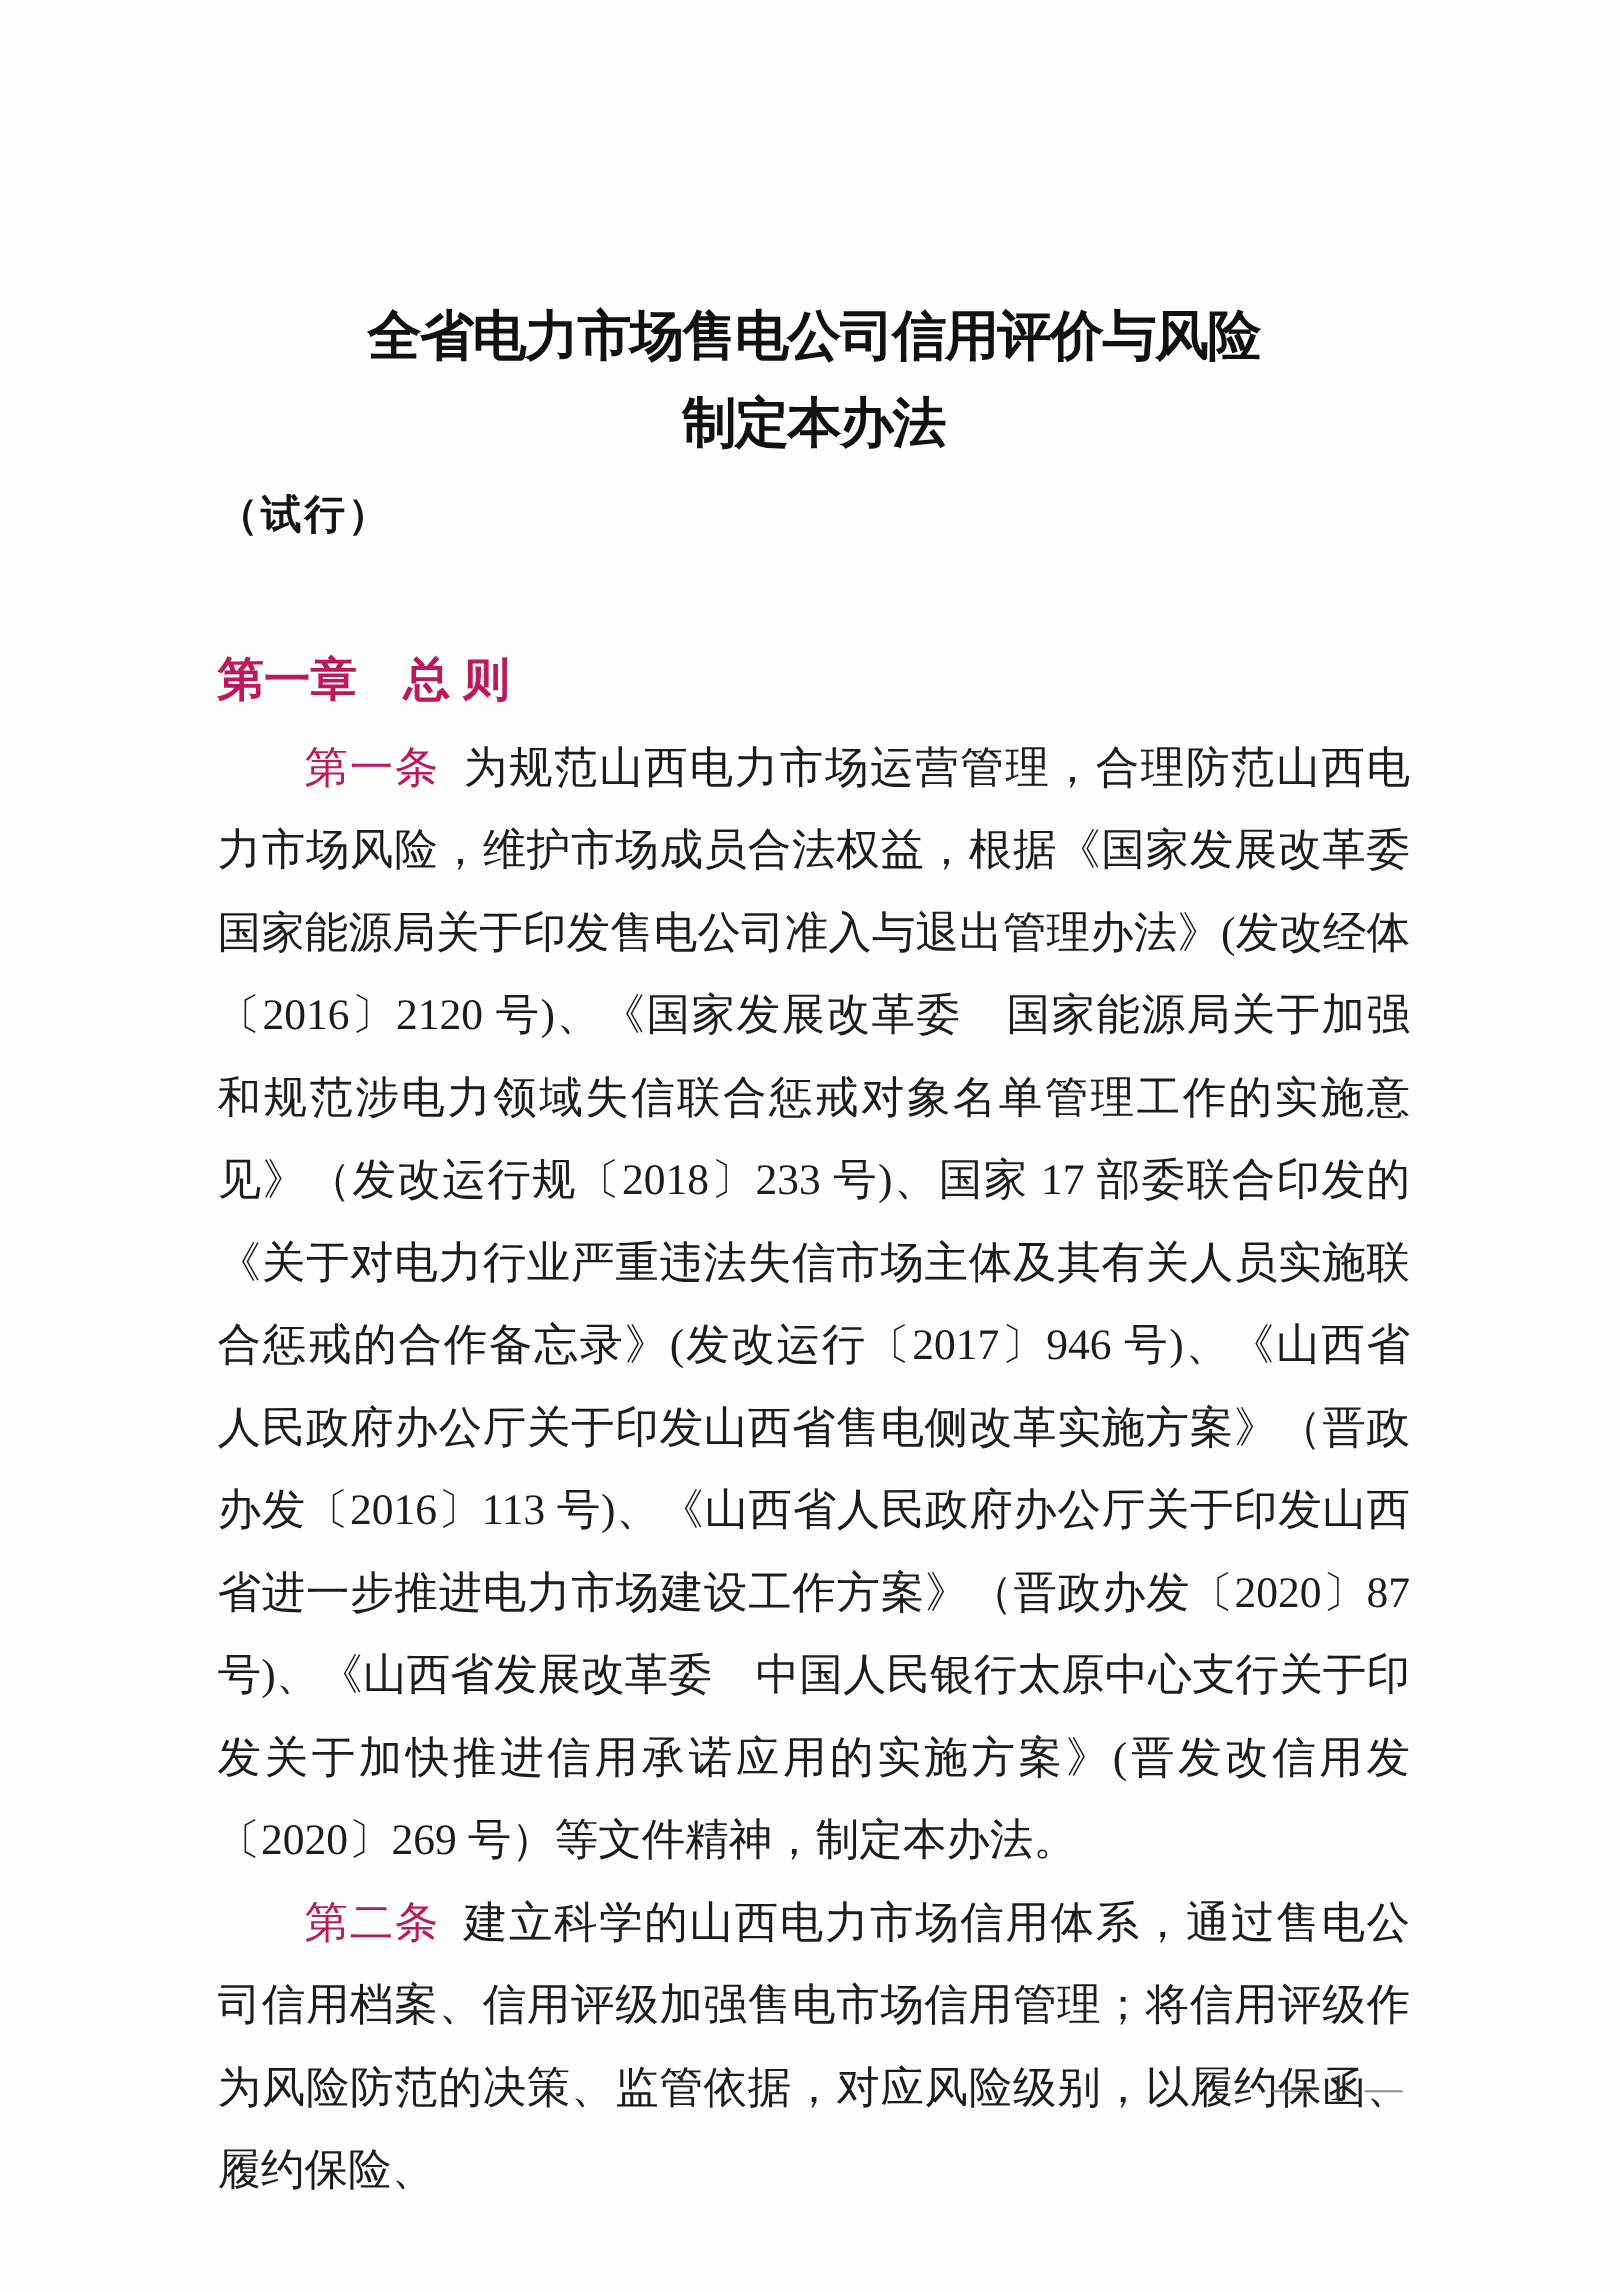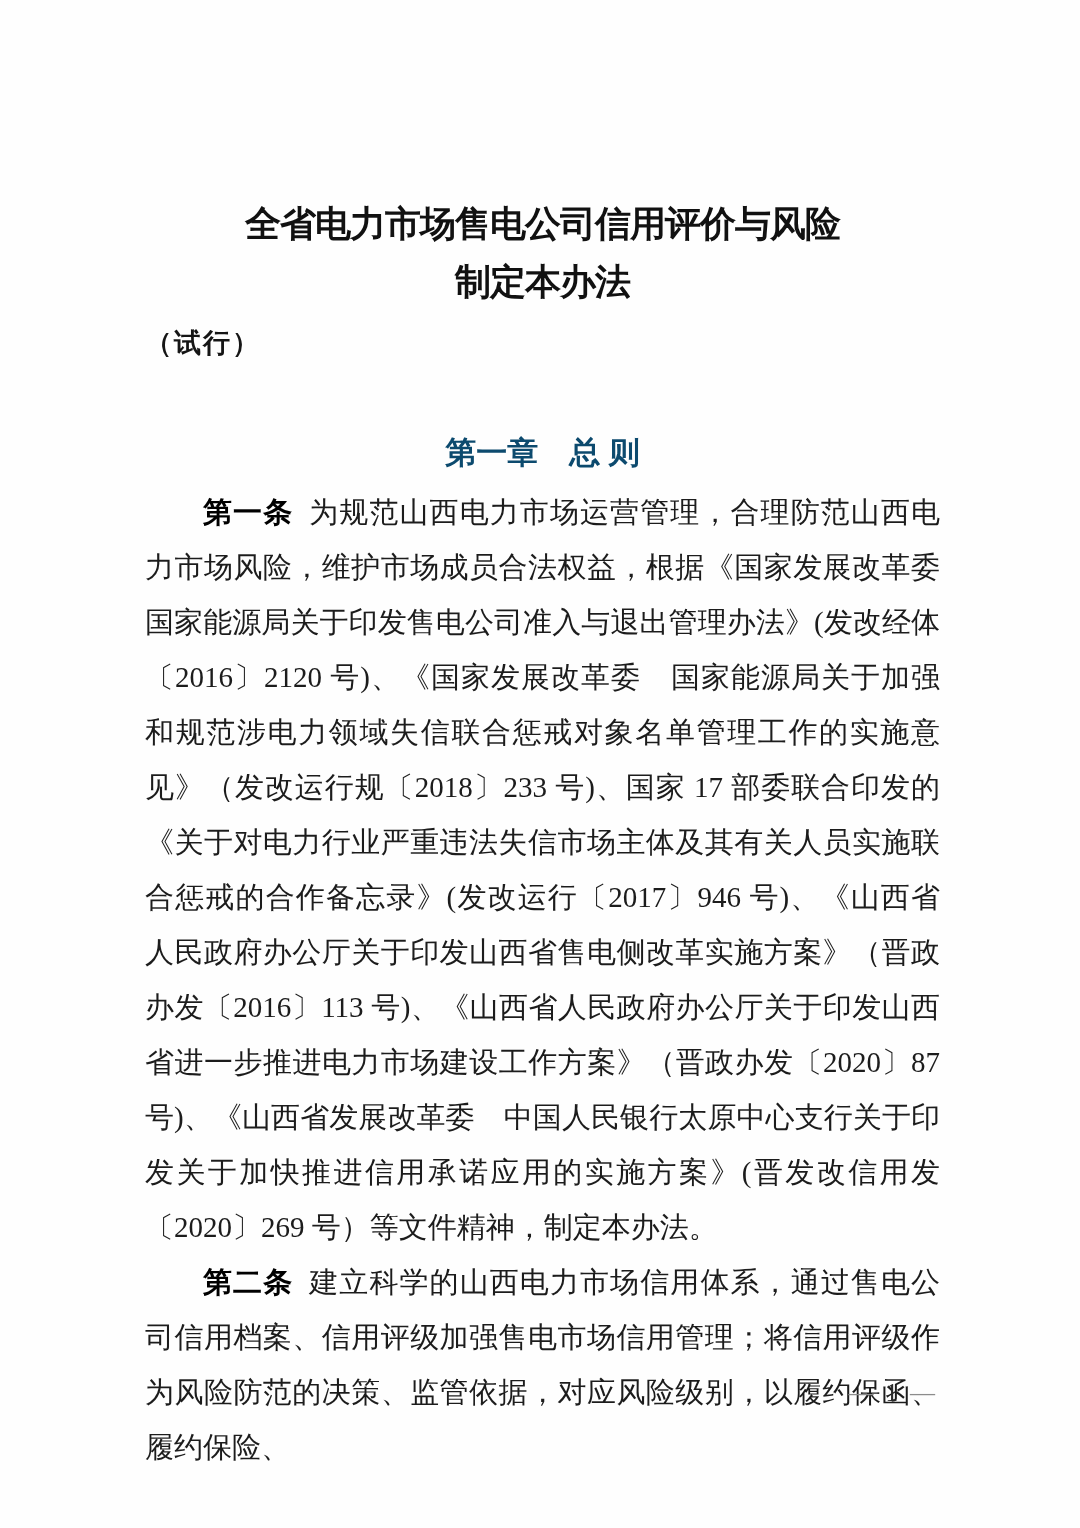--- a/index.html
+++ b/index.html
@@ -32,45 +32,45 @@
     text-align: left;
     font-family: "Liberation Serif", serif;
     font-weight: 600;
     font-size: 27px;
     line-height: 40px;
     letter-spacing: 2px;
     margin-top: 12px;
     color: #151515;
   }
   .chapter-heading {
-    text-align: center;
+    text-align: left;
     font-family: "Liberation Sans", sans-serif;
     font-weight: 700;
     font-size: 31px;
     line-height: 44px;
     margin: 68px 0 0 0;
-    color: #0c4a6e;
+    color: #be185d;
   }
   .body-block {
     margin-top: 10px;
   }
   .para {
     margin: 0;
     font-size: 29px;
     line-height: 55px;
     text-align: justify;
     text-justify: inter-ideograph;
     text-indent: 2em;
     overflow-wrap: break-word;
     color: #1c1c1c;
   }
   .para .lead {
-    font-weight: 700;
+    font-weight: 400;
     margin-right: 0.55em;
-    color: #000000;
+    color: #be185d;
   }
   .page-number {
     position: absolute;
     top: 1378px;
     right: 145px;
     font-size: 25px;
     line-height: 30px;
     display: flex;
     align-items: center;
     gap: 12px;

